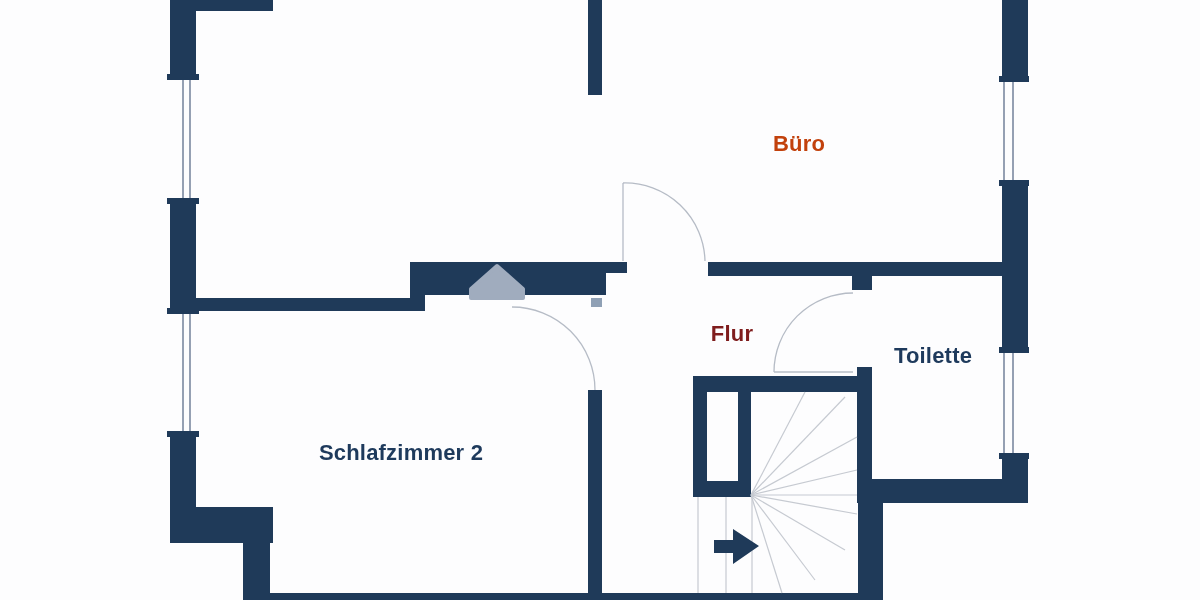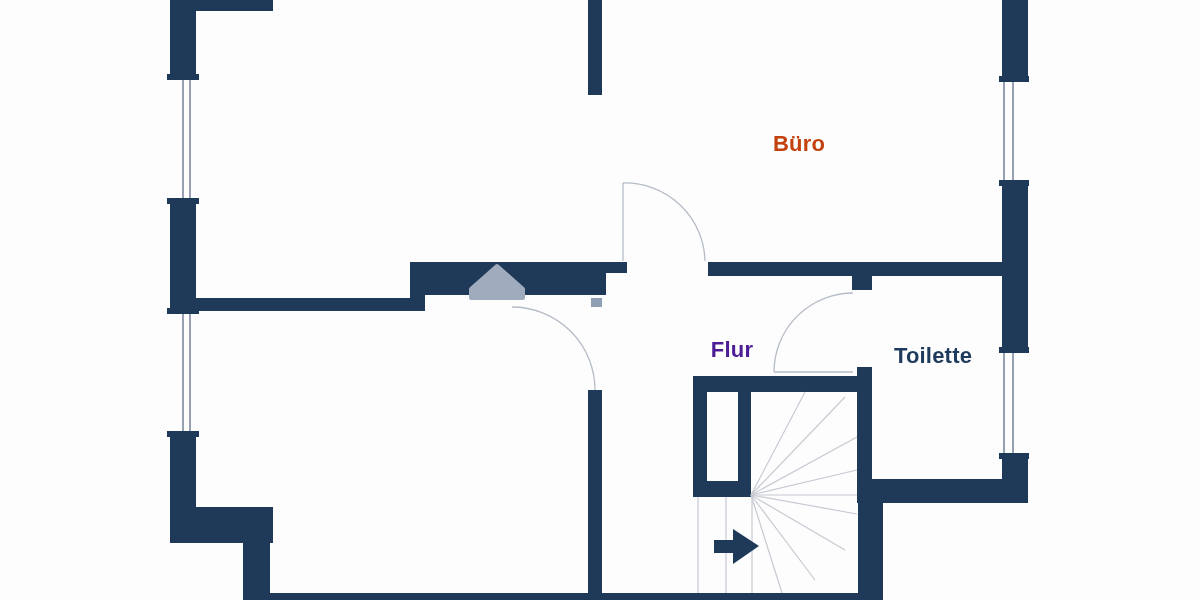--- a/index.html
+++ b/index.html
@@ -87,15 +87,16 @@
         <path d="M 853 293 A 79 79 0 0 0 774 372" fill="none" stroke="#b6bcc6" stroke-width="1.3"></path>
         <line x1="774" y1="372" x2="853" y2="372" stroke="#b6bcc6" stroke-width="1.3"></line>
         <path d="M 512 307 A 83 83 0 0 1 595 390" fill="none" stroke="#b6bcc6" stroke-width="1.3"></path>
         <rect x="591" y="298" width="11" height="9" fill="#8fa0b5"></rect>
       </g>
       <g>
         <polygon points="497,266 523,289 523,298 471,298 471,289" fill="#a0acbe" stroke="#a0acbe" stroke-width="4" stroke-linejoin="round"></polygon>
       </g>
     </svg>
   <div class="room-label" style="left: 799px; top: 120px; color: #c2410c; margin-top: 24px;">Büro</div>
-  <div class="room-label" style="left: 732px; top: 350px; color: #4c1d95;">Flur</div>
+  <div class="room-label" style="left: 732px; top: 334px; color: #7f1d1d;">Flur</div>
   <div class="room-label" style="left: 933px; top: 356px; color: rgb(30, 58, 92);">Toilette</div>
+  <div class="room-label" style="left: 401px; top: 453px; color: rgb(30, 58, 92);">Schlafzimmer 2</div>
 </div>
 
 </body></html>

